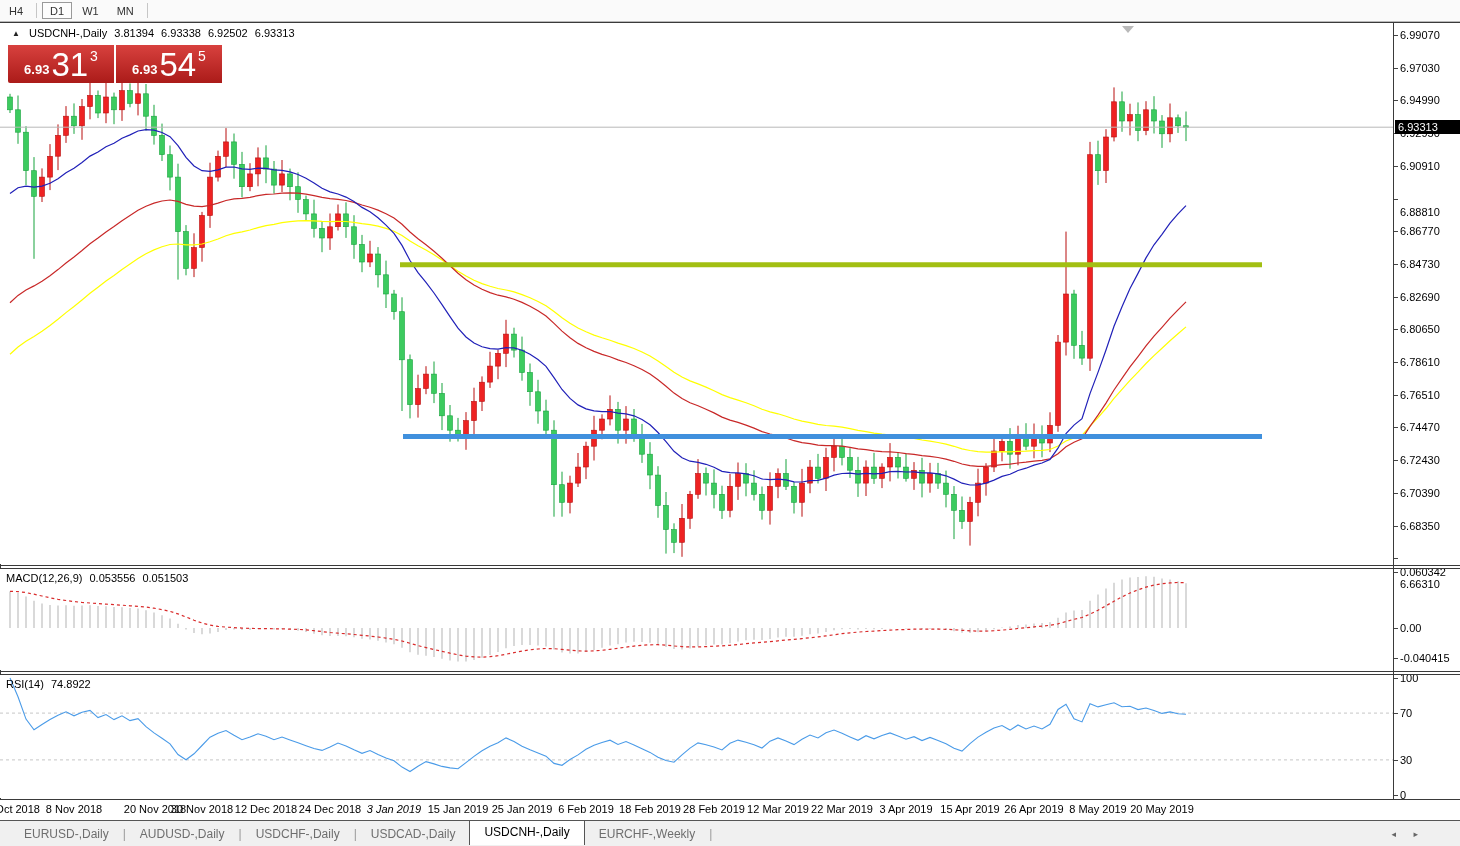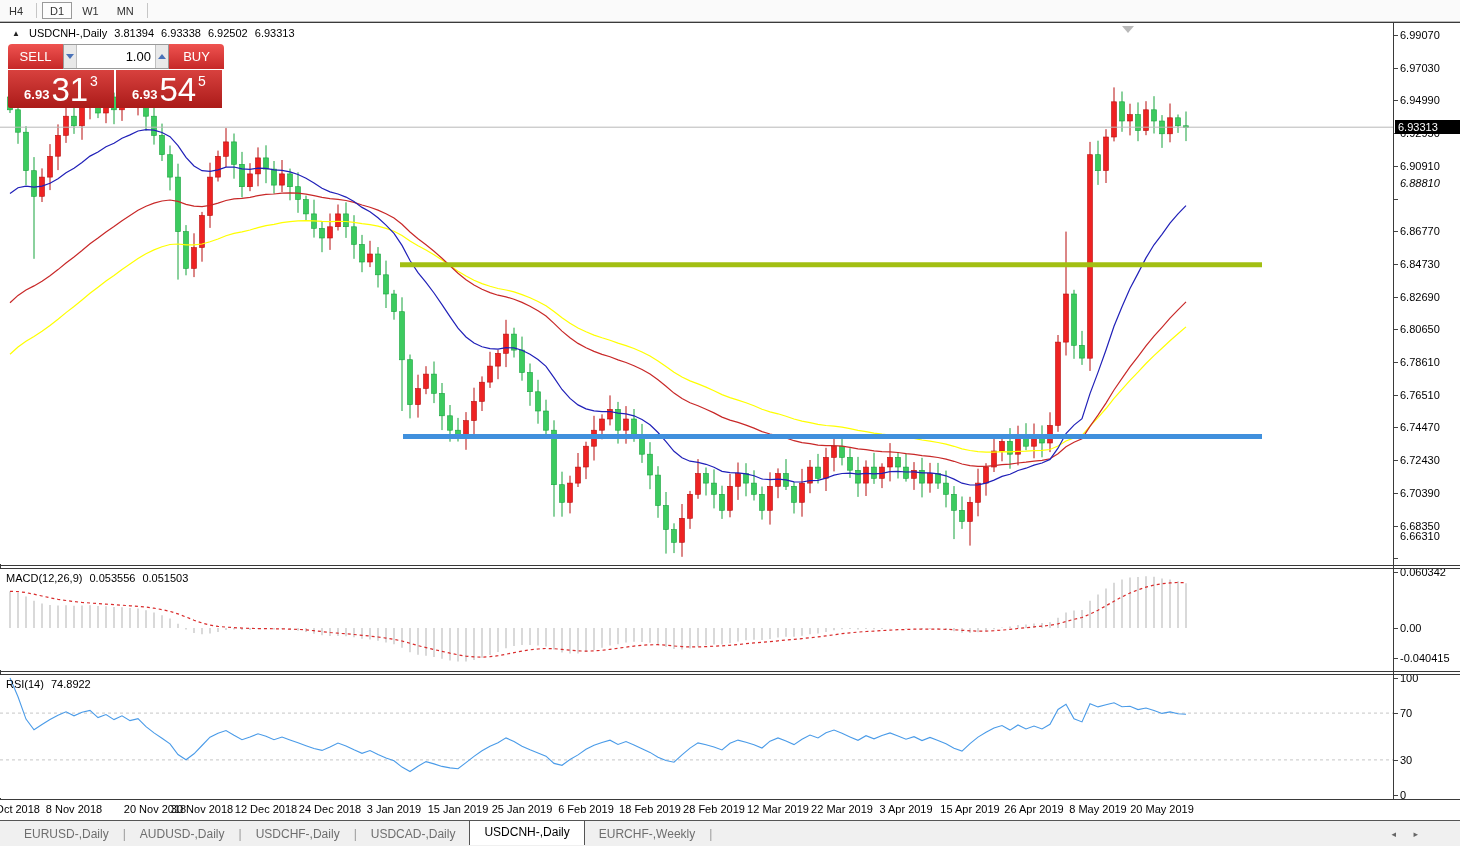--- a/index.html
+++ b/index.html
@@ -390,33 +390,20 @@
     <span class="collapse-arrow">▲</span>
     <span>USDCNH-,Daily</span>
     <span>3.81394</span>
     <span>6.93338</span>
     <span>6.92502</span>
     <span>6.93313</span>
   </div>
   <div class="shift-marker"></div>
 
   <div class="trade-panel">
-    <div class="tp-row">
-      <button class="tp-sell">SELL</button>
-      <div class="tp-vol">
-        <button class="tp-spin">
-            <span class="arr-down"></span>
-          </button>
-        <input class="tp-input" value="1.00" style="">
-        <button class="tp-spin">
-            <span class="arr-up"></span>
-          </button>
-      </div>
-      <button class="tp-buy">BUY</button>
-    </div>
     <div class="tp-prices">
       <div class="tp-price">
         <span class="small">6.93</span>
           <span class="big">31</span>
           <span class="sup">3</span>
       </div>
       <div class="tp-price">
         <span class="small">6.93</span>
           <span class="big">54</span>
           <span class="sup">5</span>
@@ -431,21 +418,21 @@
     <div class="ax-label" style="top: 6px;">6.99070</div>
     <div class="ax-tick" style="top: 44.7px;"></div>
     <div class="ax-label" style="top: 38.7px;">6.97030</div>
     <div class="ax-tick" style="top: 77.4px;"></div>
     <div class="ax-label" style="top: 71.4px;">6.94990</div>
     <div class="ax-tick" style="top: 110.1px;"></div>
     <div class="ax-label" style="top: 104.1px;">6.92950</div>
     <div class="ax-tick" style="top: 142.8px;"></div>
     <div class="ax-label" style="top: 136.8px;">6.90910</div>
     <div class="ax-tick" style="top: 175.5px;"></div>
-    <div class="ax-label" style="top: 154px; font-style: italic;">6.88810</div>
+    <div class="ax-label" style="top: 183px;">6.88810</div>
     <div class="ax-tick" style="top: 208.2px;"></div>
     <div class="ax-label" style="top: 202.2px;">6.86770</div>
     <div class="ax-tick" style="top: 240.9px;"></div>
     <div class="ax-label" style="top: 234.9px;">6.84730</div>
     <div class="ax-tick" style="top: 273.6px;"></div>
     <div class="ax-label" style="top: 267.6px;">6.82690</div>
     <div class="ax-tick" style="top: 306.3px;"></div>
     <div class="ax-label" style="top: 300.3px;">6.80650</div>
     <div class="ax-tick" style="top: 339px;"></div>
     <div class="ax-label" style="top: 333px;">6.78610</div>
@@ -453,21 +440,21 @@
     <div class="ax-label" style="top: 365.7px;">6.76510</div>
     <div class="ax-tick" style="top: 404.4px;"></div>
     <div class="ax-label" style="top: 398.4px;">6.74470</div>
     <div class="ax-tick" style="top: 437.1px;"></div>
     <div class="ax-label" style="top: 431.1px;">6.72430</div>
     <div class="ax-tick" style="top: 469.8px;"></div>
     <div class="ax-label" style="top: 463.8px; text-align: right;">6.70390</div>
     <div class="ax-tick" style="top: 502.5px;"></div>
     <div class="ax-label" style="top: 496.5px;">6.68350</div>
     <div class="ax-tick" style="top: 535.2px;"></div>
-    <div class="ax-label" style="top: 507px; text-align: right;">6.66310</div>
+    <div class="ax-label" style="top: 555px; text-align: right;">6.66310</div>
     <div class="cur-price-box" style="top: 97px;">6.93313</div>
     <div class="ax-tick" style="top: 549px;"></div>
     <div class="ax-label" style="top: 543px;">0.060342</div>
     <div class="ax-tick" style="top: 605px;"></div>
     <div class="ax-label" style="top: 599px;">0.00</div>
     <div class="ax-tick" style="top: 635px;"></div>
     <div class="ax-label" style="top: 629px;">-0.040415</div>
     <div class="ax-tick" style="top: 655px;"></div>
     <div class="ax-label" style="top: 649px;">100</div>
     <div class="ax-tick" style="top: 690.1px;"></div>
@@ -656,21 +643,21 @@
 </div>
 
 <div class="sep-line" style="top:799px"></div>
 <div class="date-axis" id="dateAxis">
     <div class="date-label" style="left: -35px;">29 Oct 2018</div>
     <div class="date-label" style="left: 29px;">8 Nov 2018</div>
     <div class="date-label" style="left: 110px;">20 Nov 2018</div>
     <div class="date-label" style="left: 157px;">30 Nov 2018</div>
     <div class="date-label" style="left: 221px; text-align: center;">12 Dec 2018</div>
     <div class="date-label" style="left: 285px;">24 Dec 2018</div>
-    <div class="date-label" style="left: 349px;">3 Jan 2019</div>
+    <div class="date-label" style="left: 349px; font-style: italic;">3 Jan 2019</div>
     <div class="date-label" style="left: 413px;">15 Jan 2019</div>
     <div class="date-label" style="left: 477px;">25 Jan 2019</div>
     <div class="date-label" style="left: 541px;">6 Feb 2019</div>
     <div class="date-label" style="left: 605px;">18 Feb 2019</div>
     <div class="date-label" style="left: 669px;">28 Feb 2019</div>
     <div class="date-label" style="left: 733px;">12 Mar 2019</div>
     <div class="date-label" style="left: 797px;">22 Mar 2019</div>
     <div class="date-label" style="left: 861px;">3 Apr 2019</div>
     <div class="date-label" style="left: 925px;">15 Apr 2019</div>
     <div class="date-label" style="left: 989px;">26 Apr 2019</div>

